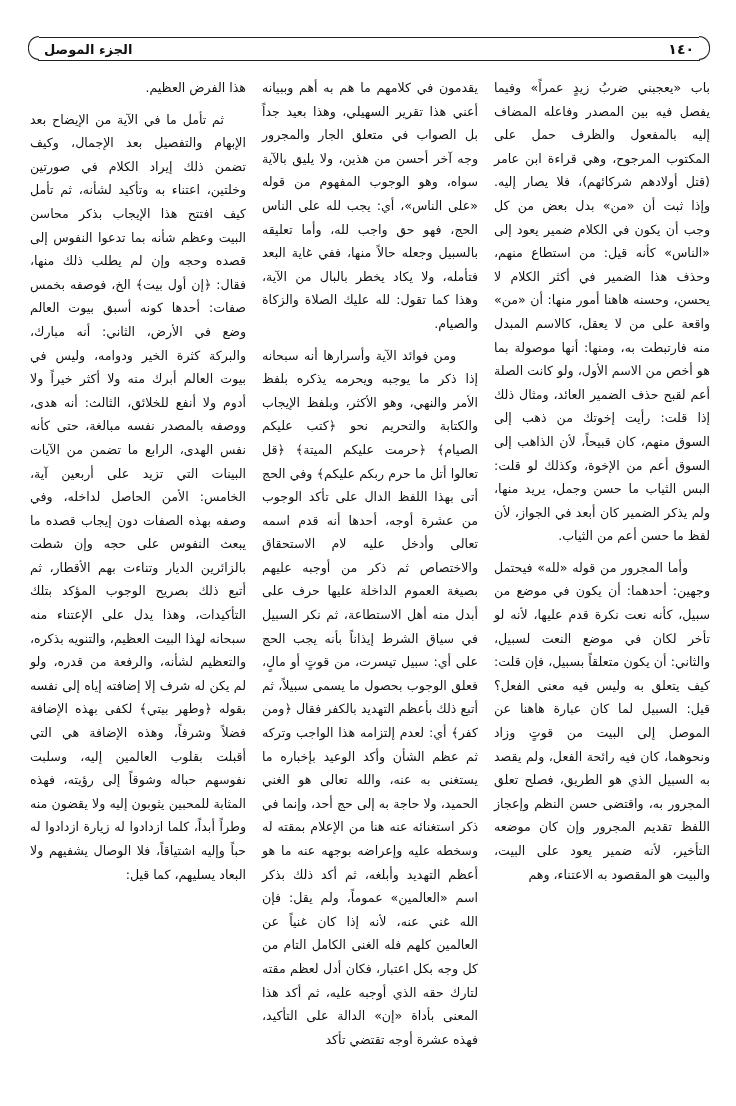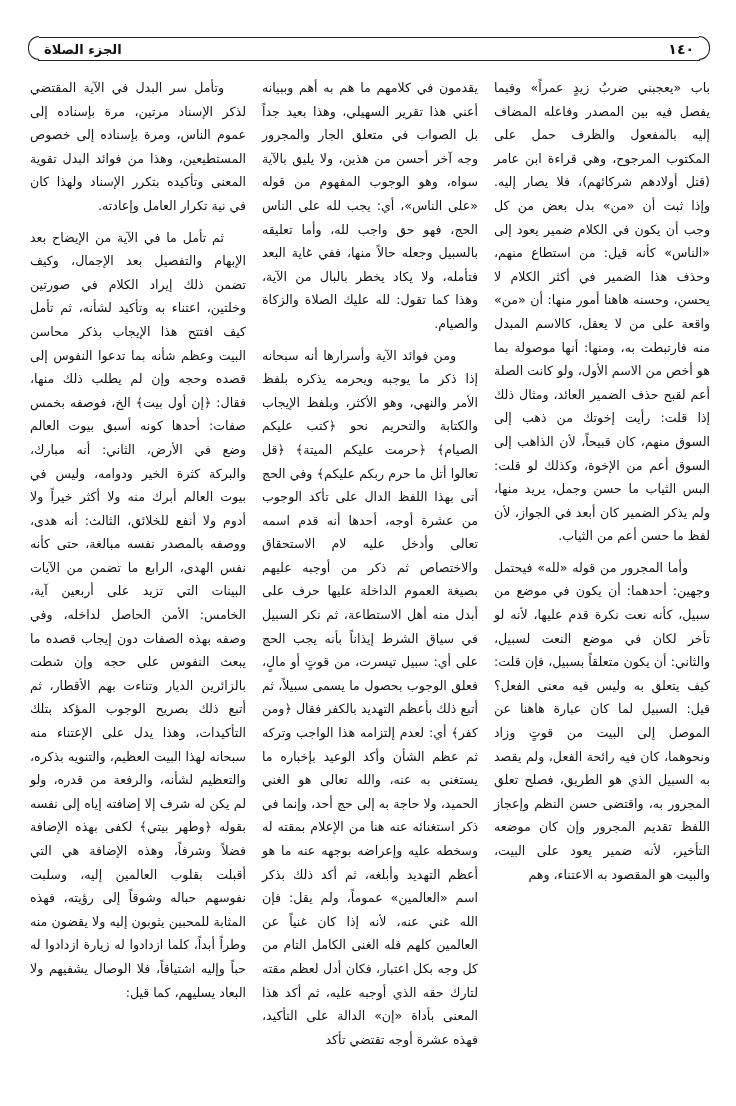--- a/index.html
+++ b/index.html
@@ -87,29 +87,29 @@
     }
     .column p.cont {
       text-indent: 0;
     }
   </style>
 </head>
 <body>
 
 <div class="page-header">
   <span class="page-number">١٤٠</span>
-  <span class="running-title">الجزء الصلاة</span>
+  <span class="running-title">الجزء الموصل</span>
 </div>
 
 <div class="columns">
   <div class="column">
     <p class="cont">باب «يعجبني ضربُ زيدٍ عمراً» وفيما يفصل فيه بين المصدر وفاعله المضاف إليه بالمفعول والظرف حمل على المكتوب المرجوح، وهي قراءة ابن عامر (قتل أولادهم شركائهم)، فلا يصار إليه. وإذا ثبت أن «من» بدل بعض من كل وجب أن يكون في الكلام ضمير يعود إلى «الناس» كأنه قيل: من استطاع منهم، وحذف هذا الضمير في أكثر الكلام لا يحسن، وحسنه هاهنا أمور منها: أن «من» واقعة على من لا يعقل، كالاسم المبدل منه فارتبطت به، ومنها: أنها موصولة بما هو أخص من الاسم الأول، ولو كانت الصلة أعم لقبح حذف الضمير العائد، ومثال ذلك إذا قلت: رأيت إخوتك من ذهب إلى السوق منهم، كان قبيحاً، لأن الذاهب إلى السوق أعم من الإخوة، وكذلك لو قلت: البس الثياب ما حسن وجمل، يريد منها، ولم يذكر الضمير كان أبعد في الجواز، لأن لفظ ما حسن أعم من الثياب.</p>
     <p class="indent">وأما المجرور من قوله «لله» فيحتمل وجهين: أحدهما: أن يكون في موضع من سبيل، كأنه نعت نكرة قدم عليها، لأنه لو تأخر لكان في موضع النعت لسبيل، والثاني: أن يكون متعلقاً بسبيل، فإن قلت: كيف يتعلق به وليس فيه معنى الفعل؟ قيل: السبيل لما كان عبارة هاهنا عن الموصل إلى البيت من قوتٍ وزاد ونحوهما، كان فيه رائحة الفعل، ولم يقصد به السبيل الذي هو الطريق، فصلح تعلق المجرور به، واقتضى حسن النظم وإعجاز اللفظ تقديم المجرور وإن كان موضعه التأخير، لأنه ضمير يعود على البيت، والبيت هو المقصود به الاعتناء، وهم</p>
   </div>
   <div class="column">
     <p class="cont">يقدمون في كلامهم ما هم به أهم وببيانه أعني هذا تقرير السهيلي، وهذا بعيد جداً بل الصواب في متعلق الجار والمجرور وجه آخر أحسن من هذين، ولا يليق بالآية سواه، وهو الوجوب المفهوم من قوله «على الناس»، أي: يجب لله على الناس الحج، فهو حق واجب لله، وأما تعليقه بالسبيل وجعله حالاً منها، ففي غاية البعد فتأمله، ولا يكاد يخطر بالبال من الآية، وهذا كما تقول: لله عليك الصلاة والزكاة والصيام.</p>
     <p class="indent">ومن فوائد الآية وأسرارها أنه سبحانه إذا ذكر ما يوجبه ويحرمه يذكره بلفظ الأمر والنهي، وهو الأكثر، وبلفظ الإيجاب والكتابة والتحريم نحو ﴿كتب عليكم الصيام﴾ ﴿حرمت عليكم الميتة﴾ ﴿قل تعالوا أتل ما حرم ربكم عليكم﴾ وفي الحج أتى بهذا اللفظ الدال على تأكد الوجوب من عشرة أوجه، أحدها أنه قدم اسمه تعالى وأدخل عليه لام الاستحقاق والاختصاص ثم ذكر من أوجبه عليهم بصيغة العموم الداخلة عليها حرف على أبدل منه أهل الاستطاعة، ثم نكر السبيل في سياق الشرط إيذاناً بأنه يجب الحج على أي: سبيل تيسرت، من قوتٍ أو مالٍ، فعلق الوجوب بحصول ما يسمى سبيلاً، ثم أتبع ذلك بأعظم التهديد بالكفر فقال ﴿ومن كفر﴾ أي: لعدم إلتزامه هذا الواجب وتركه ثم عظم الشأن وأكد الوعيد بإخباره ما يستغنى به عنه، والله تعالى هو الغني الحميد، ولا حاجة به إلى حج أحد، وإنما في ذكر استغنائه عنه هنا من الإعلام بمقته له وسخطه عليه وإعراضه بوجهه عنه ما هو أعظم التهديد وأبلغه، ثم أكد ذلك بذكر اسم «العالمين» عموماً، ولم يقل: فإن الله غني عنه، لأنه إذا كان غنياً عن العالمين كلهم فله الغنى الكامل التام من كل وجه بكل اعتبار، فكان أدل لعظم مقته لتارك حقه الذي أوجبه عليه، ثم أكد هذا المعنى بأداة «إن» الدالة على التأكيد، فهذه عشرة أوجه تقتضي تأكد</p>
   </div>
   <div class="column">
-    <p class="indent">وتأمل سر البدل في الآية المقتضي لذكر الإسناد مرتين، مرة بإسناده إلى عموم الناس، ومرة بإسناده إلى خصوص المستطيعين، وهذا من فوائد البدل تقوية المعنى وتأكيده بتكرر الإسناد ولهذا كان في نية تكرار العامل وإعادته.</p>
+    <p class="cont">هذا الفرض العظيم.</p>
     <p class="indent">ثم تأمل ما في الآية من الإيضاح بعد الإبهام والتفصيل بعد الإجمال، وكيف تضمن ذلك إيراد الكلام في صورتين وخلتين، اعتناء به وتأكيد لشأنه، ثم تأمل كيف افتتح هذا الإيجاب بذكر محاسن البيت وعظم شأنه بما تدعوا النفوس إلى قصده وحجه وإن لم يطلب ذلك منها، فقال: ﴿إن أول بيت﴾ الخ، فوصفه بخمس صفات: أحدها كونه أسبق بيوت العالم وضع في الأرض، الثاني: أنه مبارك، والبركة كثرة الخير ودوامه، وليس في بيوت العالم أبرك منه ولا أكثر خيراً ولا أدوم ولا أنفع للخلائق، الثالث: أنه هدى، ووصفه بالمصدر نفسه مبالغة، حتى كأنه نفس الهدى، الرابع ما تضمن من الآيات البينات التي تزيد على أربعين آية، الخامس: الأمن الحاصل لداخله، وفي وصفه بهذه الصفات دون إيجاب قصده ما يبعث النفوس على حجه وإن شطت بالزائرين الديار وتناءت بهم الأقطار، ثم أتبع ذلك بصريح الوجوب المؤكد بتلك التأكيدات، وهذا يدل على الإعتناء منه سبحانه لهذا البيت العظيم، والتنويه بذكره، والتعظيم لشأنه، والرفعة من قدره، ولو لم يكن له شرف إلا إضافته إياه إلى نفسه بقوله ﴿وطهر بيتي﴾ لكفى بهذه الإضافة فضلاً وشرفاً، وهذه الإضافة هي التي أقبلت بقلوب العالمين إليه، وسلبت نفوسهم حباله وشوقاً إلى رؤيته، فهذه المثابة للمحبين يثوبون إليه ولا يقضون منه وطراً أبداً، كلما ازدادوا له زيارة ازدادوا له حباً وإليه اشتياقاً، فلا الوصال يشفيهم ولا البعاد يسليهم، كما قيل:</p>
   </div>
 </div>
 
 </body></html>

